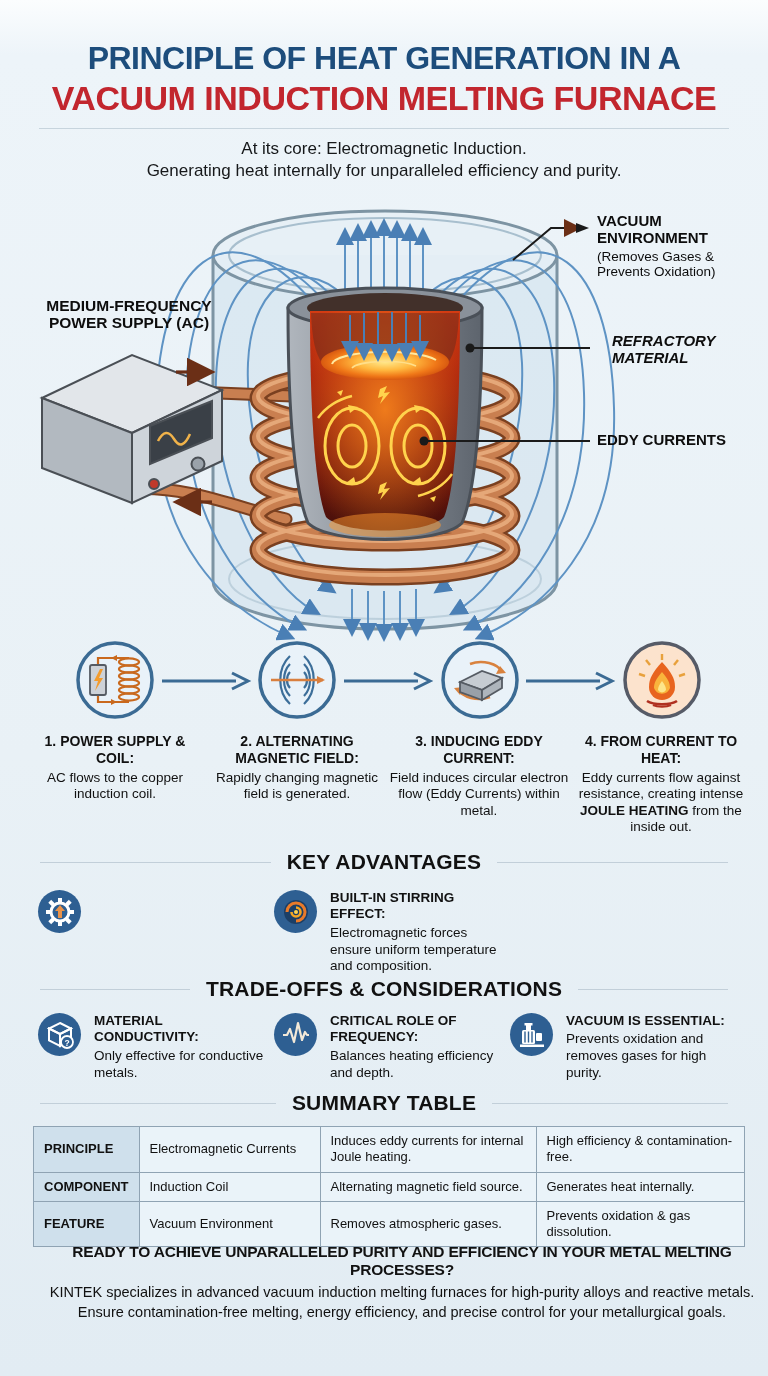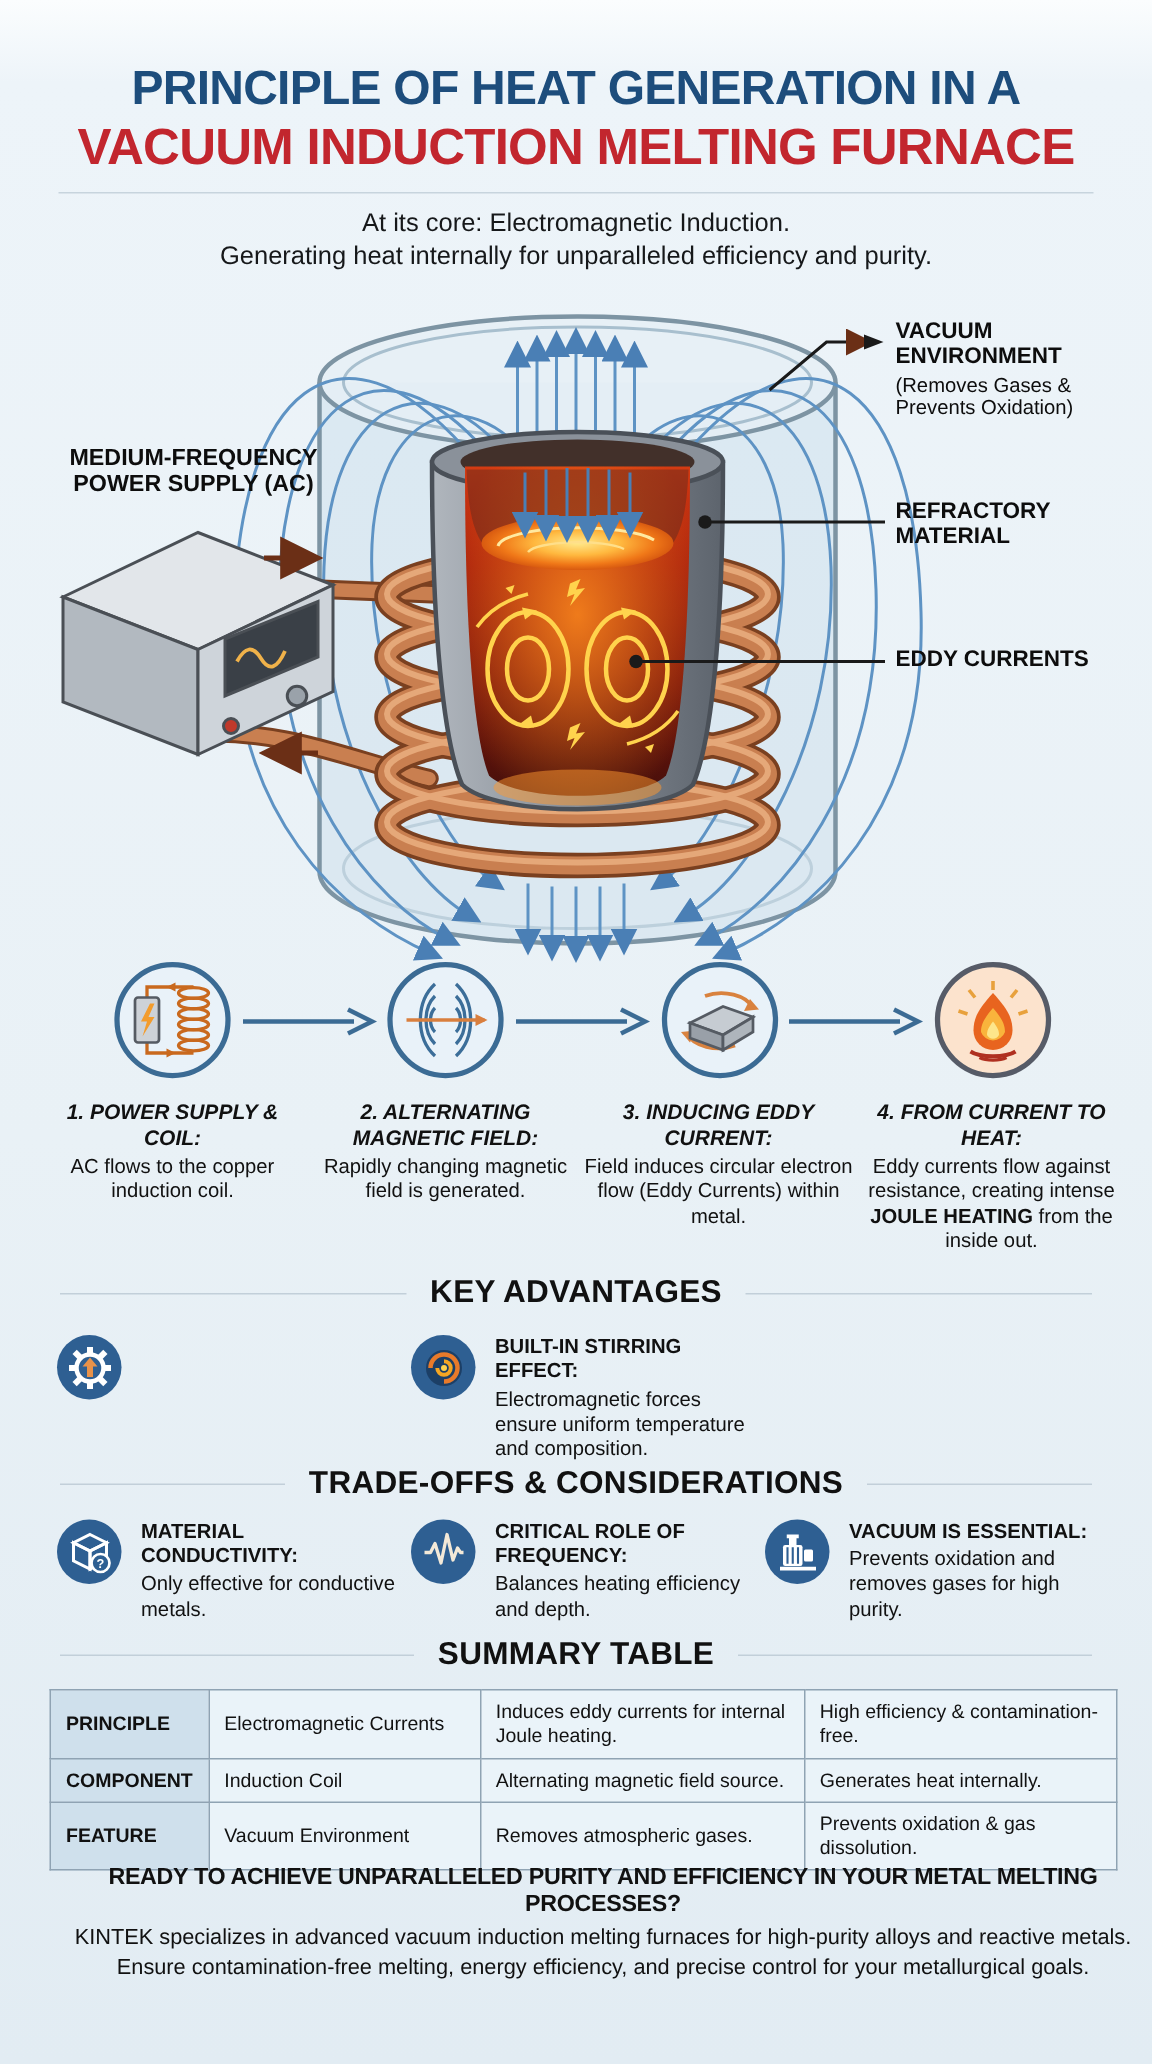--- a/index.html
+++ b/index.html
@@ -13,31 +13,31 @@
   .title2{margin:2px 0 0;text-align:center;font-size:34px;font-weight:bold;color:#c2262e;letter-spacing:-.5px;}
   .tdivider{width:690px;height:1px;background:#c7d4dd;margin:10px auto 9px;}
   .subtitle{margin:0;text-align:center;font-size:17px;line-height:1.3;color:#16181a;}
 
   
   .diagram{top:193px;height:452px;}
   .dlabel{position:absolute;font-weight:bold;font-size:15px;line-height:1.12;color:#0d0d0d;}
   .dlabel .sub{font-weight:normal;font-size:13.5px;margin-top:2px;line-height:1.15;}
   .lbl-power{left:34px;top:104px;width:190px;text-align:center;font-size:15.5px;}
   .lbl-vacuum{left:597px;top:20px;width:150px;}
-  .lbl-refractory{left:597px;top:140px;width:105px;}
+  .lbl-refractory{left:612px;top:140px;width:105px;font-style:italic;}
   .lbl-eddy{left:597px;top:239px;width:160px;}
 
   
   .steps{top:640px;height:215px;}
   .icon-row{position:relative;height:80px;}
   .step-icon{position:absolute;top:0;}
   .step-arrow{position:absolute;top:30px;}
   .caption-row{position:relative;margin-top:13px;}
   .step-cap{position:absolute;width:182px;text-align:center;}
-  .step-cap h3{margin:0 0 3px;font-size:14px;line-height:1.2;font-style:italic;}
+  .step-cap h3{margin:0 0 3px;font-size:14px;line-height:1.2;}
   .step-cap p{margin:0;font-size:13.5px;line-height:1.22;}
 
   
   .sec-head{display:flex;align-items:center;gap:16px;padding:0 40px;}
   .sec-head .hline{flex:1;height:1px;background:#c2cfd9;}
   .sec-head h2{margin:0;font-size:21px;letter-spacing:.2px;white-space:nowrap;}
 
   
   .feat-row{display:grid;grid-template-columns:236px 236px 236px;padding-left:38px;}
   .feat{display:flex;gap:13px;}

